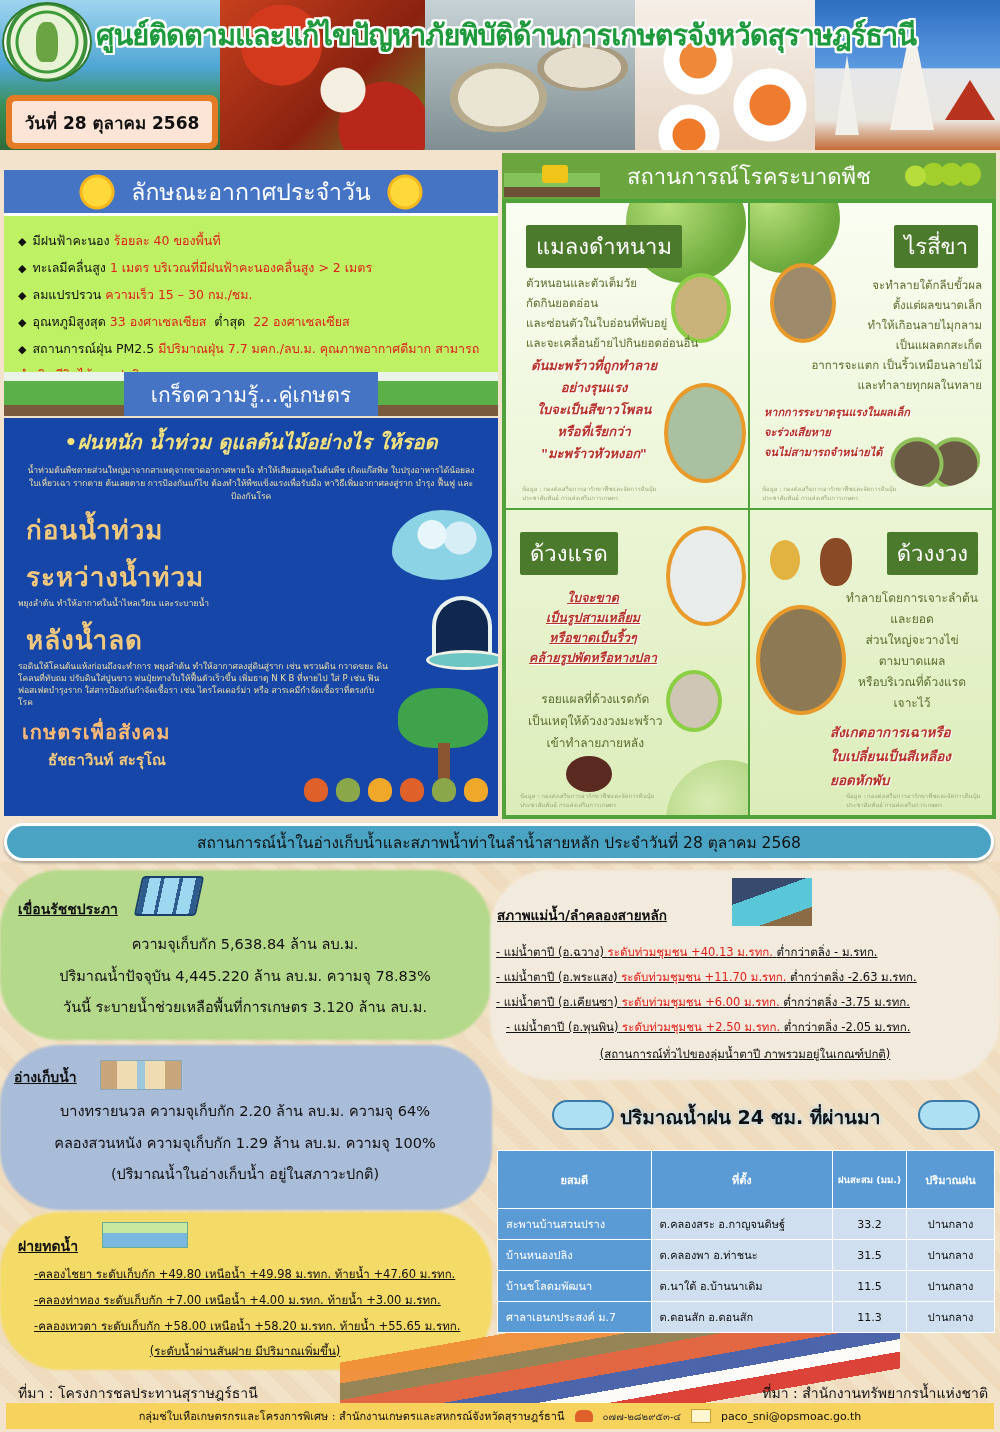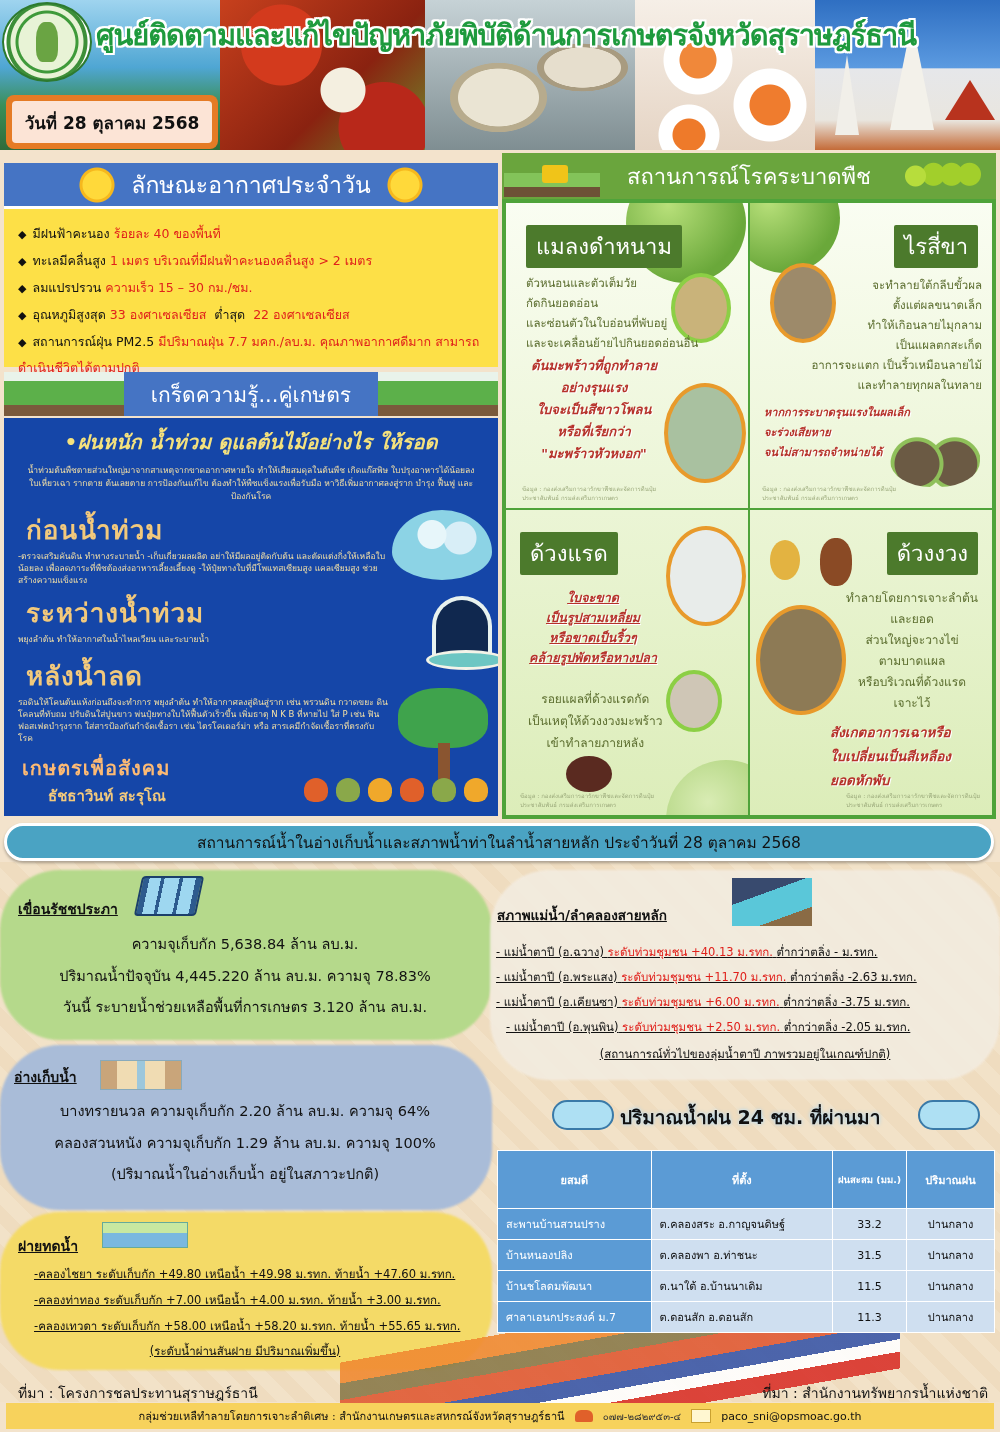--- a/index.html
+++ b/index.html
@@ -19,21 +19,21 @@
 
   .logo { position: absolute; left: 2px; top: 2px; width: 90px; height: 80px; border-radius: 50%; background: radial-gradient(circle,#e8f3d6 0 28px,#3f9a3a 29px 31px,#e8f3d6 32px 36px,#3d8f39 37px 40px,#fff 41px); border: 2px solid #2d7a2f; }
   .logo-inner { position: absolute; left: 32px; top: 18px; width: 22px; height: 40px; background: #6aa443; border-radius: 40% 40% 30% 30%; }
   .banner-title { position: absolute; left: 96px; top: 12px; width: 904px; font-size: 29px; font-weight: bold; color: #1e9a3d; letter-spacing: -1px; white-space: nowrap;
       text-shadow: -2px -2px 0 #fff, 2px -2px 0 #fff, -2px 2px 0 #fff, 2px 2px 0 #fff, 0 2px 0 #fff, 2px 0 0 #fff, 0 -2px 0 #fff, -2px 0 0 #fff; }
   .date-box { position: absolute; left: 6px; top: 95px; width: 212px; height: 54px; background: #e57b25; border-radius: 8px; padding: 6px; }
   .date-box-inner { width: 100%; height: 100%; background: #fce4d6; border-radius: 4px; display: flex; align-items: center; justify-content: center; }
   .date-text { font-size: 17px; font-weight: bold; color: #111; }
 
   
-  .weather { position: absolute; left: 4px; top: 163px; width: 494px; height: 204px; background: #fde047; }
+  .weather { position: absolute; left: 4px; top: 170px; width: 494px; height: 204px; background: #bef264; }
   .sec-head-blue { height: 46px; background: #4574c4; display: flex; align-items: center; justify-content: center; gap: 12px; border-bottom: 3px solid #fff; }
   .sec-head-blue .title { color: #fff; font-size: 23px; }
   .sun { width: 44px; height: 44px; border-radius: 50%; background: radial-gradient(circle,#ffd93a 0 14px,#f6b81d 15px 17px, transparent 18px); position: relative; }
   .sun::before { content: ""; position: absolute; inset: 2px; border-radius: 50%; background: conic-gradient(#f9c51f 0 10deg,transparent 10deg 30deg,#f9c51f 30deg 40deg,transparent 40deg 60deg,#f9c51f 60deg 70deg,transparent 70deg 90deg,#f9c51f 90deg 100deg,transparent 100deg 120deg,#f9c51f 120deg 130deg,transparent 130deg 150deg,#f9c51f 150deg 160deg,transparent 160deg 180deg,#f9c51f 180deg 190deg,transparent 190deg 210deg,#f9c51f 210deg 220deg,transparent 220deg 240deg,#f9c51f 240deg 250deg,transparent 250deg 270deg,#f9c51f 270deg 280deg,transparent 280deg 300deg,#f9c51f 300deg 310deg,transparent 310deg 330deg,#f9c51f 330deg 340deg,transparent 340deg); z-index: -1; }
   .weather ul { list-style: none; padding: 12px 10px 0 14px; }
   .weather li { font-size: 12.5px; line-height: 26px; color: #111; white-space: nowrap; }
   .weather li .dia { font-size: 11px; margin-right: 6px; }
   .weather li .red { color: #e0201b; }
   .weather li.wrap { white-space: normal; line-height: 25px; }
 
@@ -151,21 +151,20 @@
 
 <div class="know-head">
   <div class="grass l"></div>
   <span class="title">เกร็ดความรู้...คู่เกษตร</span>
   <div class="grass r"></div>
 </div>
 <div class="know">
   <div class="h1">•ฝนหนัก น้ำท่วม ดูแลต้นไม้อย่างไร ให้รอด</div>
   <div class="intro">น้ำท่วมต้นพืชตายส่วนใหญ่มาจากสาเหตุจากขาดอากาศหายใจ ทำให้เสียสมดุลในต้นพืช เกิดแก๊สพิษ ใบปรุงอาหารได้น้อยลง ใบเหี่ยวเฉา รากตาย ต้นเลยตาย การป้องกันแก้ไข ต้องทำให้พืชแข็งแรงเพื่อรับมือ หาวิธีเพิ่มอากาศลงสู่ราก บำรุง ฟื้นฟู และป้องกันโรค</div>
   <div class="stage" style="margin-top:6px">ก่อนน้ำท่วม</div>
-  <div class="stage-text">-ตรวจเสริมคันดิน ทำทางระบายน้ำ -เก็บเกี่ยวผลผลิต อย่าให้มีผลอยู่ติดกับต้น และตัดแต่งกิ่งให้เหลือใบน้อยลง เพื่อลดภาระที่พืชต้องส่งอาหารเลี้ยงเลี้ยงดู -ให้ปุ๋ยทางใบที่มีโพแทสเซียมสูง แคลเซียมสูง ช่วยสร้างความแข็งแรง</div>
   <div class="stage" style="margin-top:6px">ระหว่างน้ำท่วม</div>
   <div class="stage-text">พยุงลำต้น ทำให้อากาศในน้ำไหลเวียน และระบายน้ำ</div>
   <div class="stage" style="margin-top:10px">หลังน้ำลด</div>
   <div class="stage-text">รอดินให้โคนต้นแห้งก่อนถึงจะทำการ พยุงลำต้น ทำให้อากาศลงสู่ดินสู่ราก เช่น พรวนดิน กวาดขยะ ดินโคลนที่ทับถม ปรับดินใส่ปูนขาว พ่นปุ๋ยทางใบให้ฟื้นตัวเร็วขึ้น เพิ่มธาตุ N K B ที่หายไป ใส่ P เช่น ฟินฟอสเฟตบำรุงราก ใส่สารป้องกันกำจัดเชื้อรา เช่น ไตรโคเดอร์ม่า หรือ สารเคมีกำจัดเชื้อราที่ตรงกับโรค</div>
   <div class="credit1">เกษตรเพื่อสังคม</div>
   <div class="credit2">ธัชธาวินท์ สะรุโณ</div>
   <div class="flood-illus"></div>
   <div class="during-illus"></div>
   <div class="tree-big"></div>
   <div class="tree-trunk"></div>
@@ -357,18 +356,18 @@
         <td class="st">ศาลาเอนกประสงค์ ม.7</td>
         <td class="loc">ต.ดอนสัก อ.ดอนสัก</td>
         <td class="num">11.3</td>
         <td class="lvl">ปานกลาง</td>
       </tr>
   </tbody>
 </table>
 <div class="src" style="right:12px;top:1382px">ที่มา : สำนักงานทรัพยากรน้ำแห่งชาติ</div>
 
 <div class="footer">
-  <span>กลุ่มช่วยเหลืทำลายโดยการเจาะลำติเศษ : สำนักงานเกษตรและสหกรณ์จังหวัดสุราษฎร์ธานี</span>
+  <span>กลุ่มช่ใบเหือเกษตรกรและโครงการพิเศษ : สำนักงานเกษตรและสหกรณ์จังหวัดสุราษฎร์ธานี</span>
   <span class="phone-icon"></span>
   <span class="phone">๐๗๗-๒๘๒๙๕๓-๔</span>
   <span class="mail-icon"></span>
   <span>paco_sni@opsmoac.go.th</span>
 </div>
 
 </body></html>

